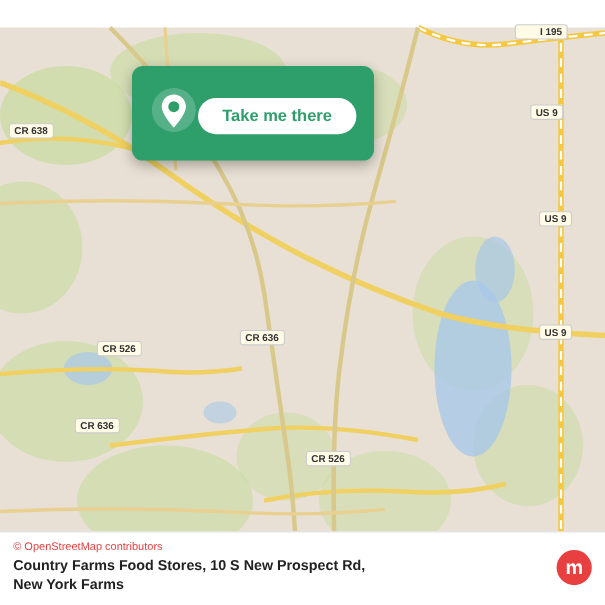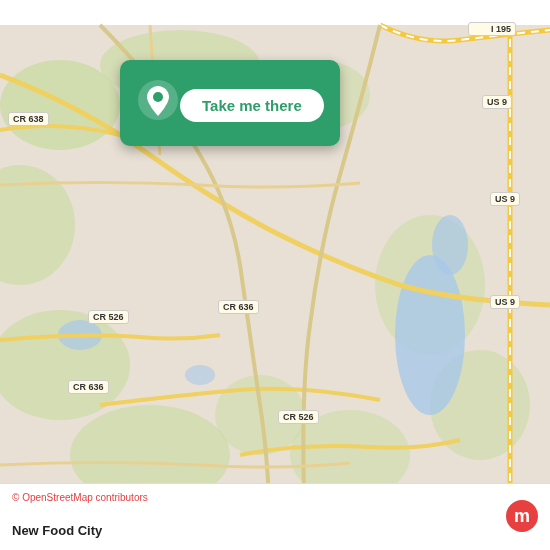--- a/index.html
+++ b/index.html
@@ -203,22 +203,22 @@
     <button id="take-me-there-btn">Take me there</button>
   </div>
 
   <div id="bottom-bar">
     <div id="bottom-left">
       <div id="osm-attribution">
         <span>©</span>
         <span>OpenStreetMap contributors</span>
       </div>
       <div id="place-name">
-        <br>
-        <span>New Food City</span>
+        <span>Country Farms Food Stores, 10 S New Prospect Rd,</span><br>
+        <span>New York Farms</span>
       </div>
     </div>
 
     <div id="moovit-logo">
       <div id="moovit-m">m</div>
     </div>
   </div>
 
 </div>
 

